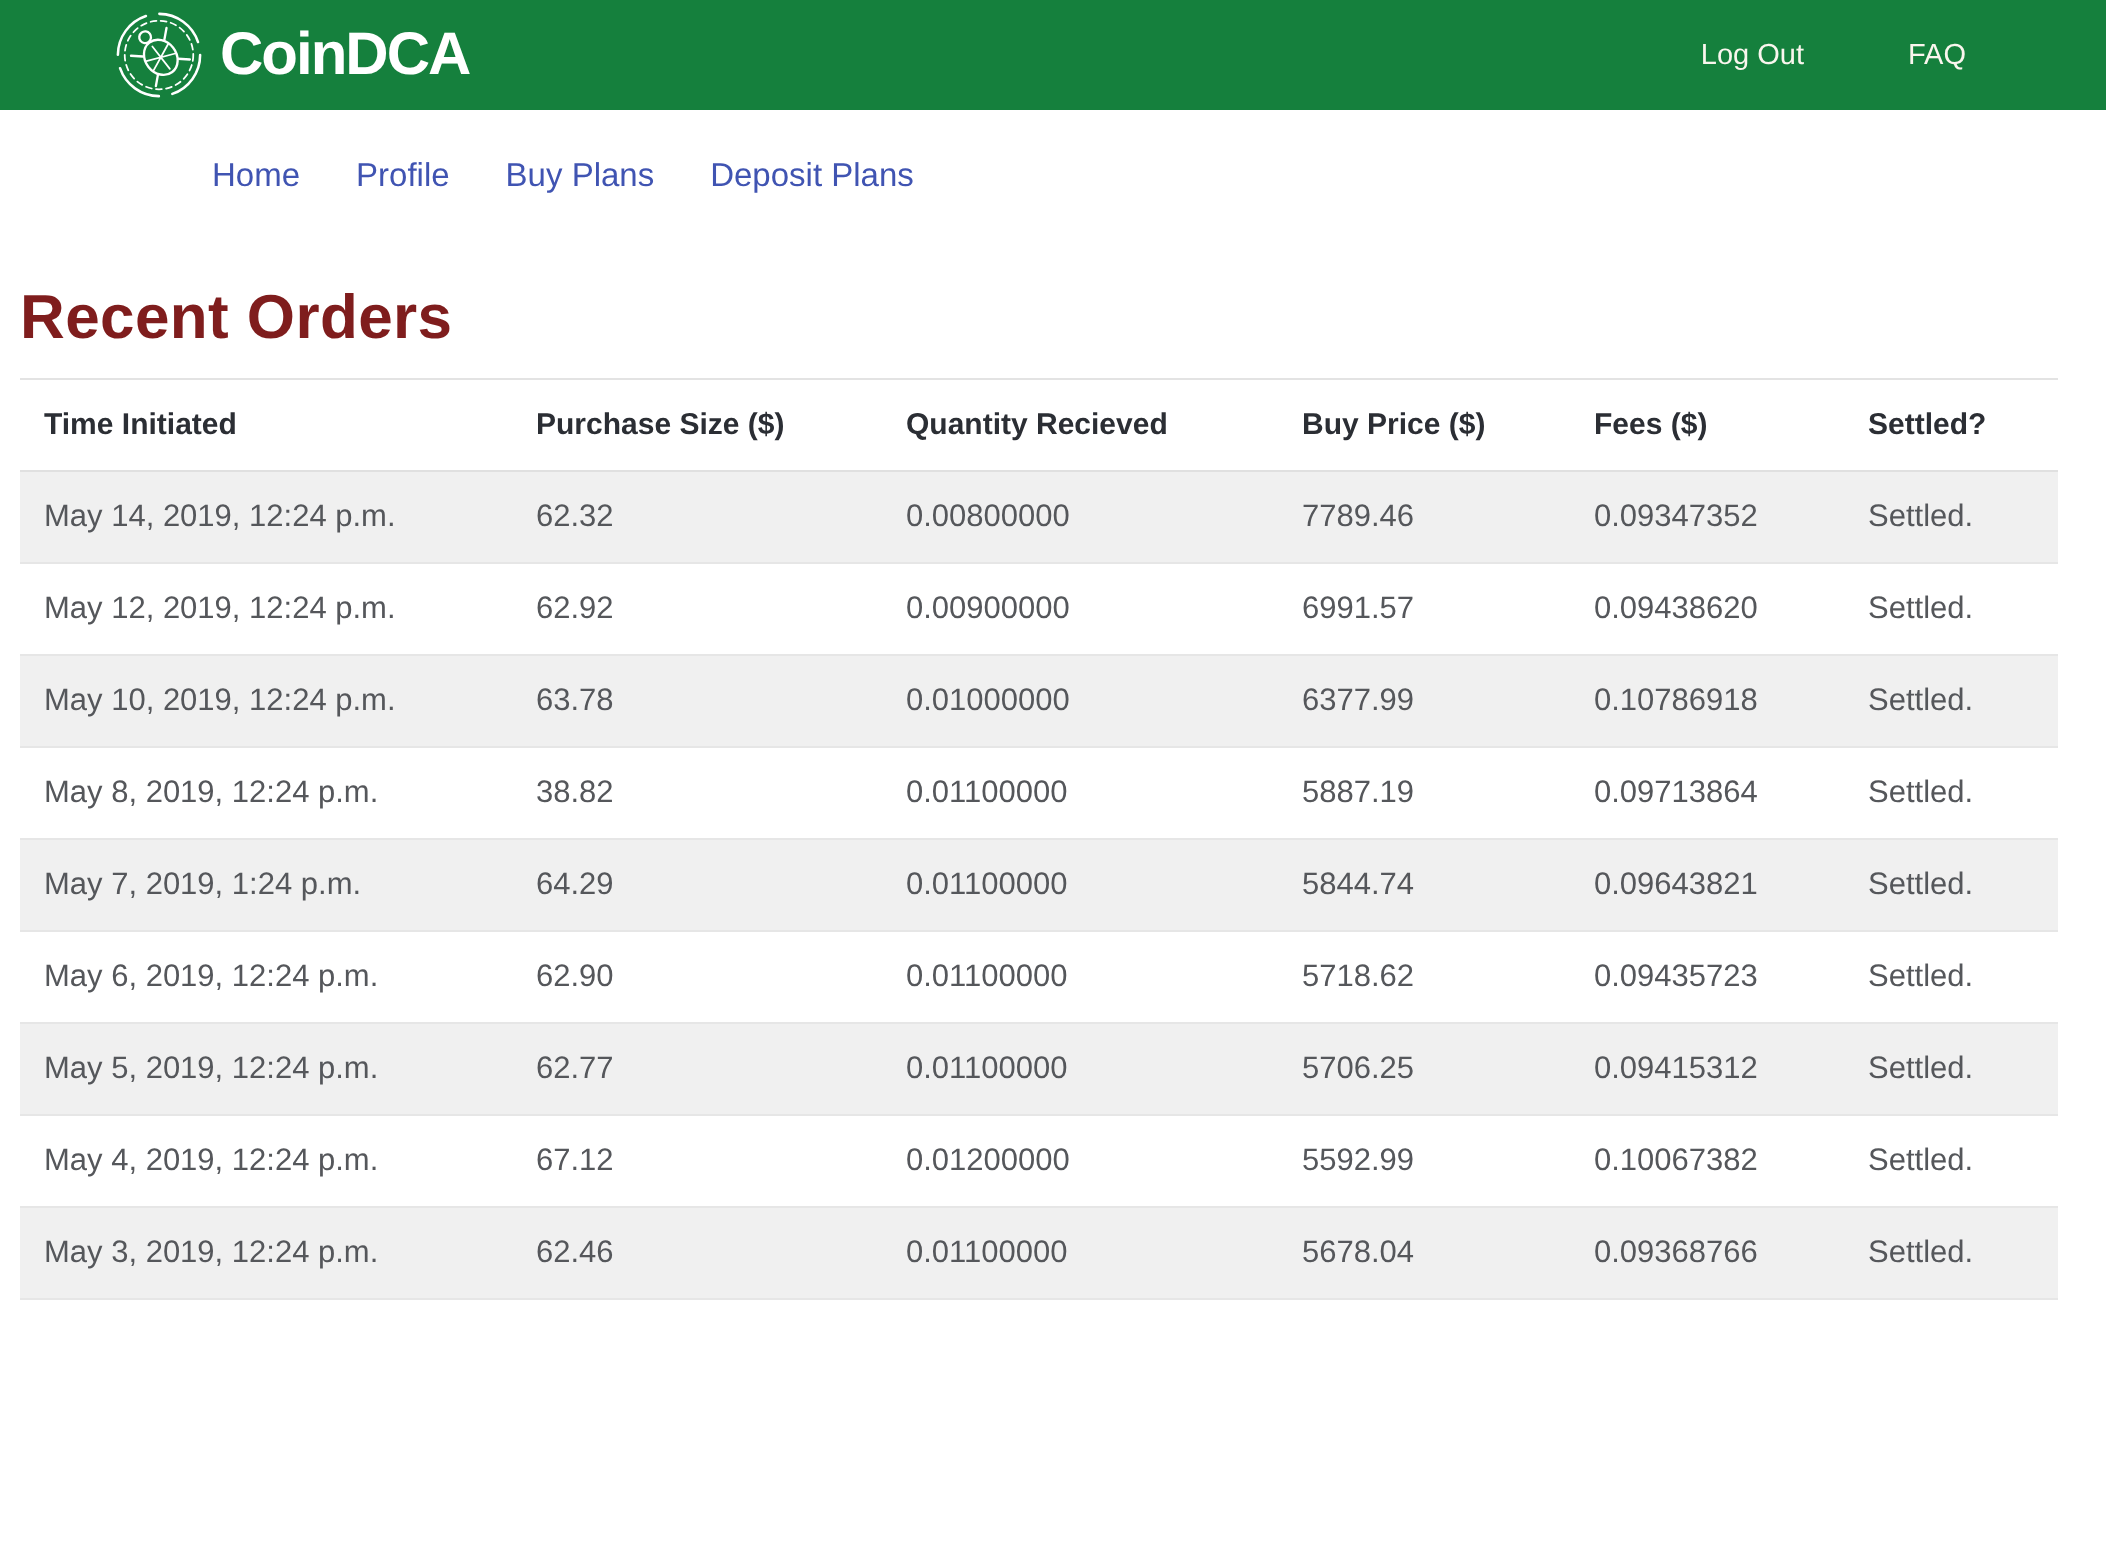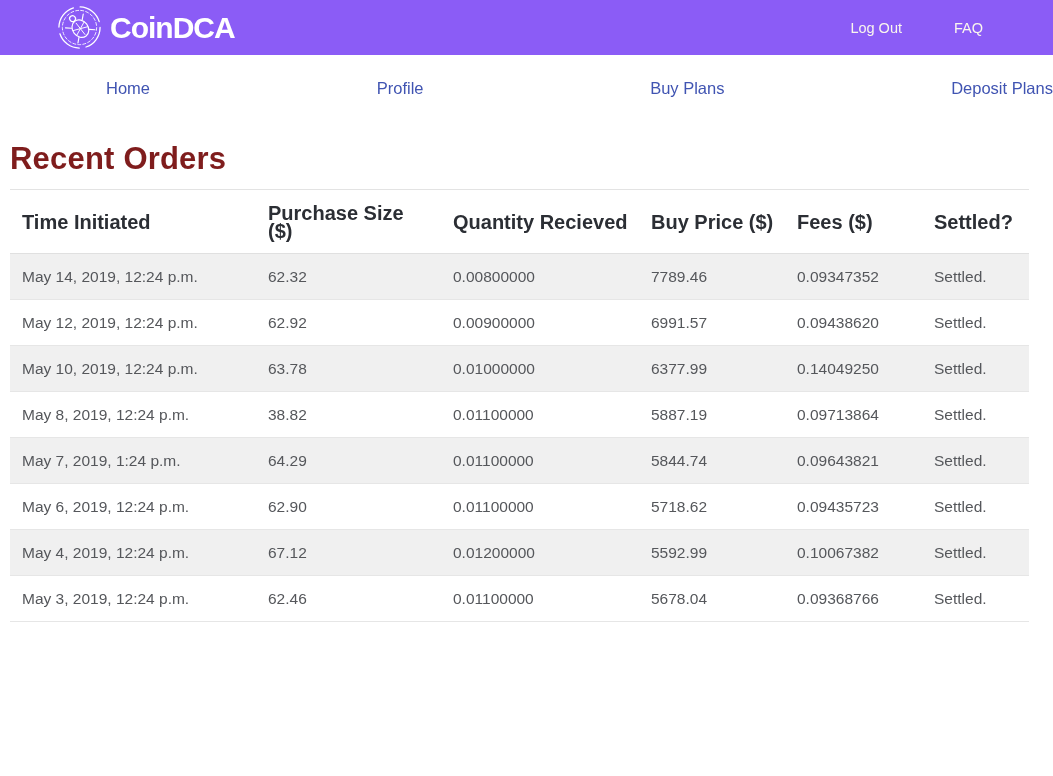--- a/index.html
+++ b/index.html
@@ -3,41 +3,41 @@
 <meta charset="utf-8">
 <style>
   * { box-sizing: border-box; margin: 0; padding: 0; }
   html, body {
     width: 1053px; height: 776px; overflow: hidden;
     background: #ffffff;
     font-family: "Liberation Sans", sans-serif;
   }
   
   .topbar {
-    height: 55px; background: #8b5cf6;
+    height: 55px; background: #15803d;
     display: flex; align-items: center;
     padding-left: 56px; padding-right: 70px;
   }
   .logo { display: flex; align-items: center; gap: 7px; cursor: pointer; }
   .logo-icon { width: 47px; height: 47px; display: block; }
   .logo-text {
     color: #ffffff; font-size: 30px; font-weight: 600;
     letter-spacing: -1px;
   }
   .topbar-links {
     margin-left: auto; display: flex; gap: 52px; align-items: center;
   }
   .topbar-links a {
     color: #faf6ee; text-decoration: none; font-size: 14.5px;
     cursor: pointer;
   }
   
   .main-nav {
     padding: 24px 0 24px 106px;
-    display: flex; gap: 28px; background: #ffffff; justify-content: space-between;
+    display: flex; gap: 28px; background: #ffffff;
   }
   .main-nav a {
     color: #4054b2; text-decoration: none; font-size: 16.5px;
     cursor: pointer;
   }
   
   .page-title {
     margin: 19px 0 12px 10px;
     font-size: 31px; font-weight: 800; color: #7f1d1d;
     letter-spacing: 0.2px;
@@ -47,21 +47,21 @@
     border-collapse: collapse; table-layout: fixed;
     margin-left: 10px; width: 1019px;
   }
   table.orders col:nth-child(1) { width: 246px; }
   table.orders col:nth-child(2) { width: 185px; }
   table.orders col:nth-child(3) { width: 198px; }
   table.orders col:nth-child(4) { width: 146px; }
   table.orders col:nth-child(5) { width: 137px; }
   table.orders col:nth-child(6) { width: 107px; }
   table.orders th {
-    text-align: left; font-size: 20px; font-weight: 700; color: #2b2e34;
+    text-align: left; font-size: 15px; font-weight: 700; color: #2b2e34;
     padding: 14px 8px 13px 12px; line-height: 18px;
     border-top: 1px solid #e3e3e3;
     border-bottom: 1px solid #e0e0e0;
     background: #ffffff;
   }
   table.orders td {
     font-size: 15.5px; color: #55575b;
     padding: 13px 8px 13px 12px; line-height: 19px;
     border-bottom: 1px solid #e6e6e6;
   }
@@ -135,21 +135,21 @@
           <td>0.00900000</td>
           <td>6991.57</td>
           <td>0.09438620</td>
           <td>Settled.</td>
         </tr>
         <tr>
           <td>May 10, 2019, 12:24 p.m.</td>
           <td>63.78</td>
           <td>0.01000000</td>
           <td>6377.99</td>
-          <td>0.14049250</td>
+          <td>0.10786918</td>
           <td>Settled.</td>
         </tr>
         <tr>
           <td>May 8, 2019, 12:24 p.m.</td>
           <td>38.82</td>
           <td>0.01100000</td>
           <td>5887.19</td>
           <td>0.09713864</td>
           <td>Settled.</td>
         </tr>
@@ -160,20 +160,28 @@
           <td>5844.74</td>
           <td>0.09643821</td>
           <td>Settled.</td>
         </tr>
         <tr>
           <td>May 6, 2019, 12:24 p.m.</td>
           <td>62.90</td>
           <td>0.01100000</td>
           <td>5718.62</td>
           <td>0.09435723</td>
+          <td>Settled.</td>
+        </tr>
+        <tr>
+          <td>May 5, 2019, 12:24 p.m.</td>
+          <td>62.77</td>
+          <td>0.01100000</td>
+          <td>5706.25</td>
+          <td>0.09415312</td>
           <td>Settled.</td>
         </tr>
         <tr>
           <td>May 4, 2019, 12:24 p.m.</td>
           <td>67.12</td>
           <td>0.01200000</td>
           <td>5592.99</td>
           <td>0.10067382</td>
           <td>Settled.</td>
         </tr>

